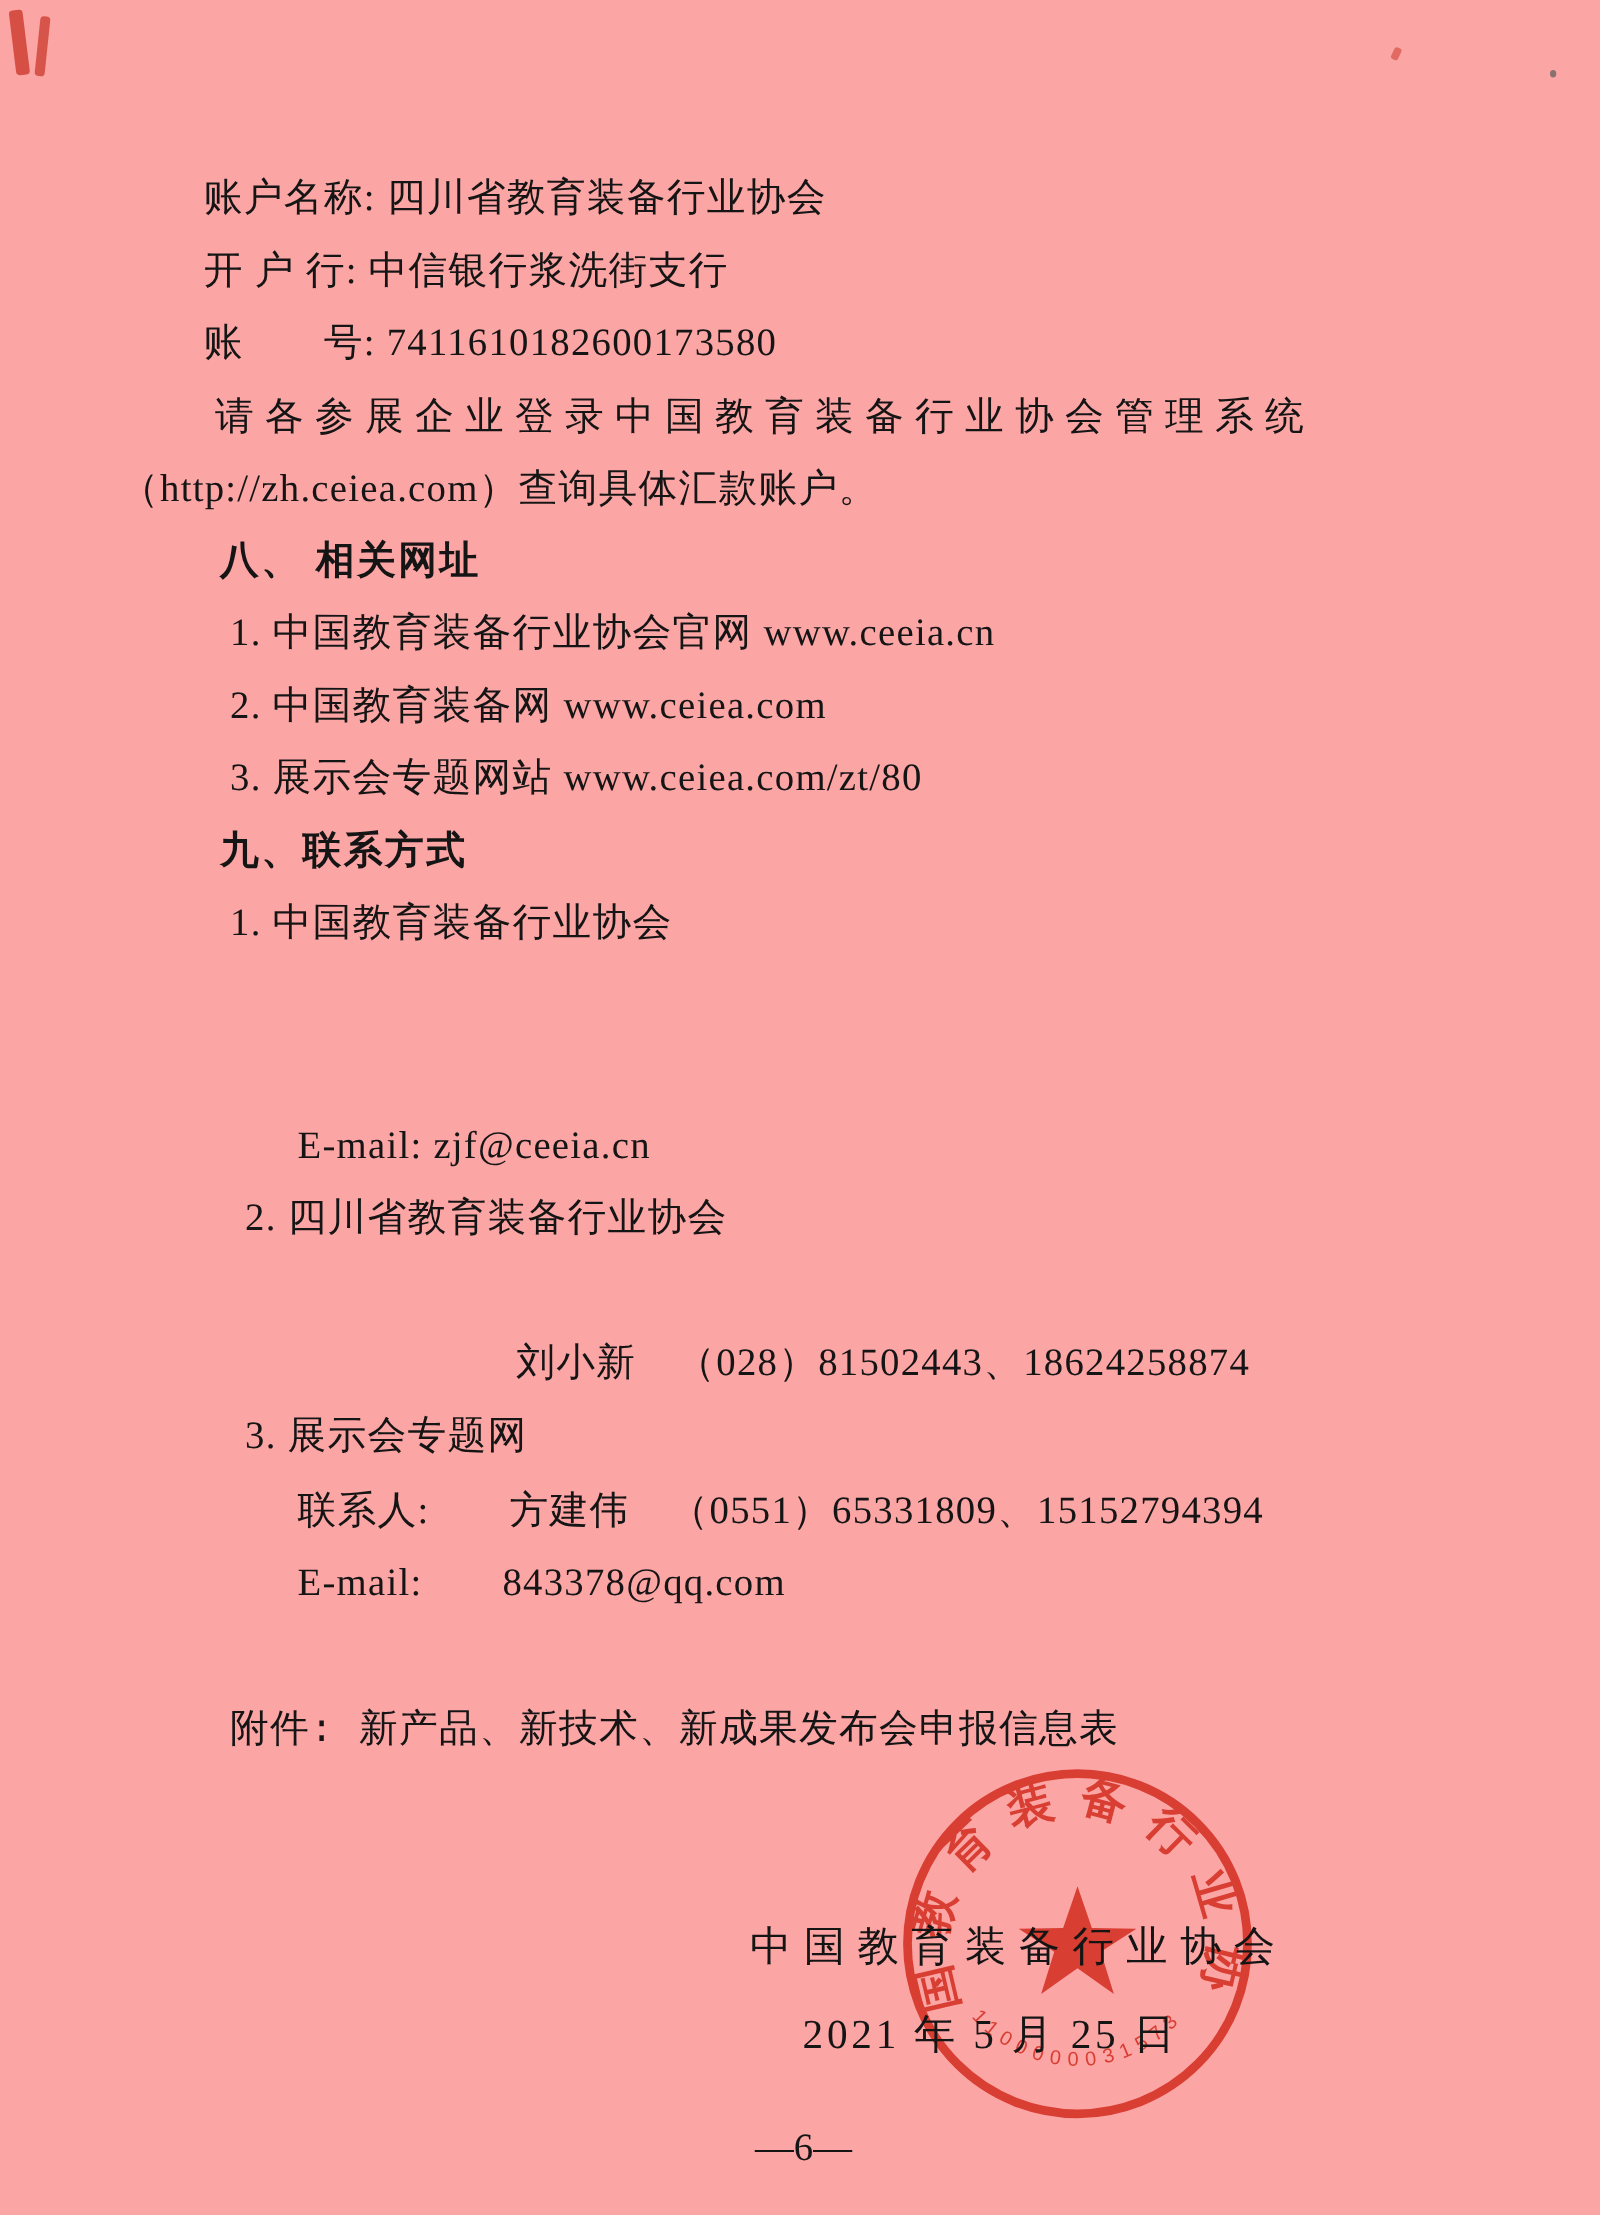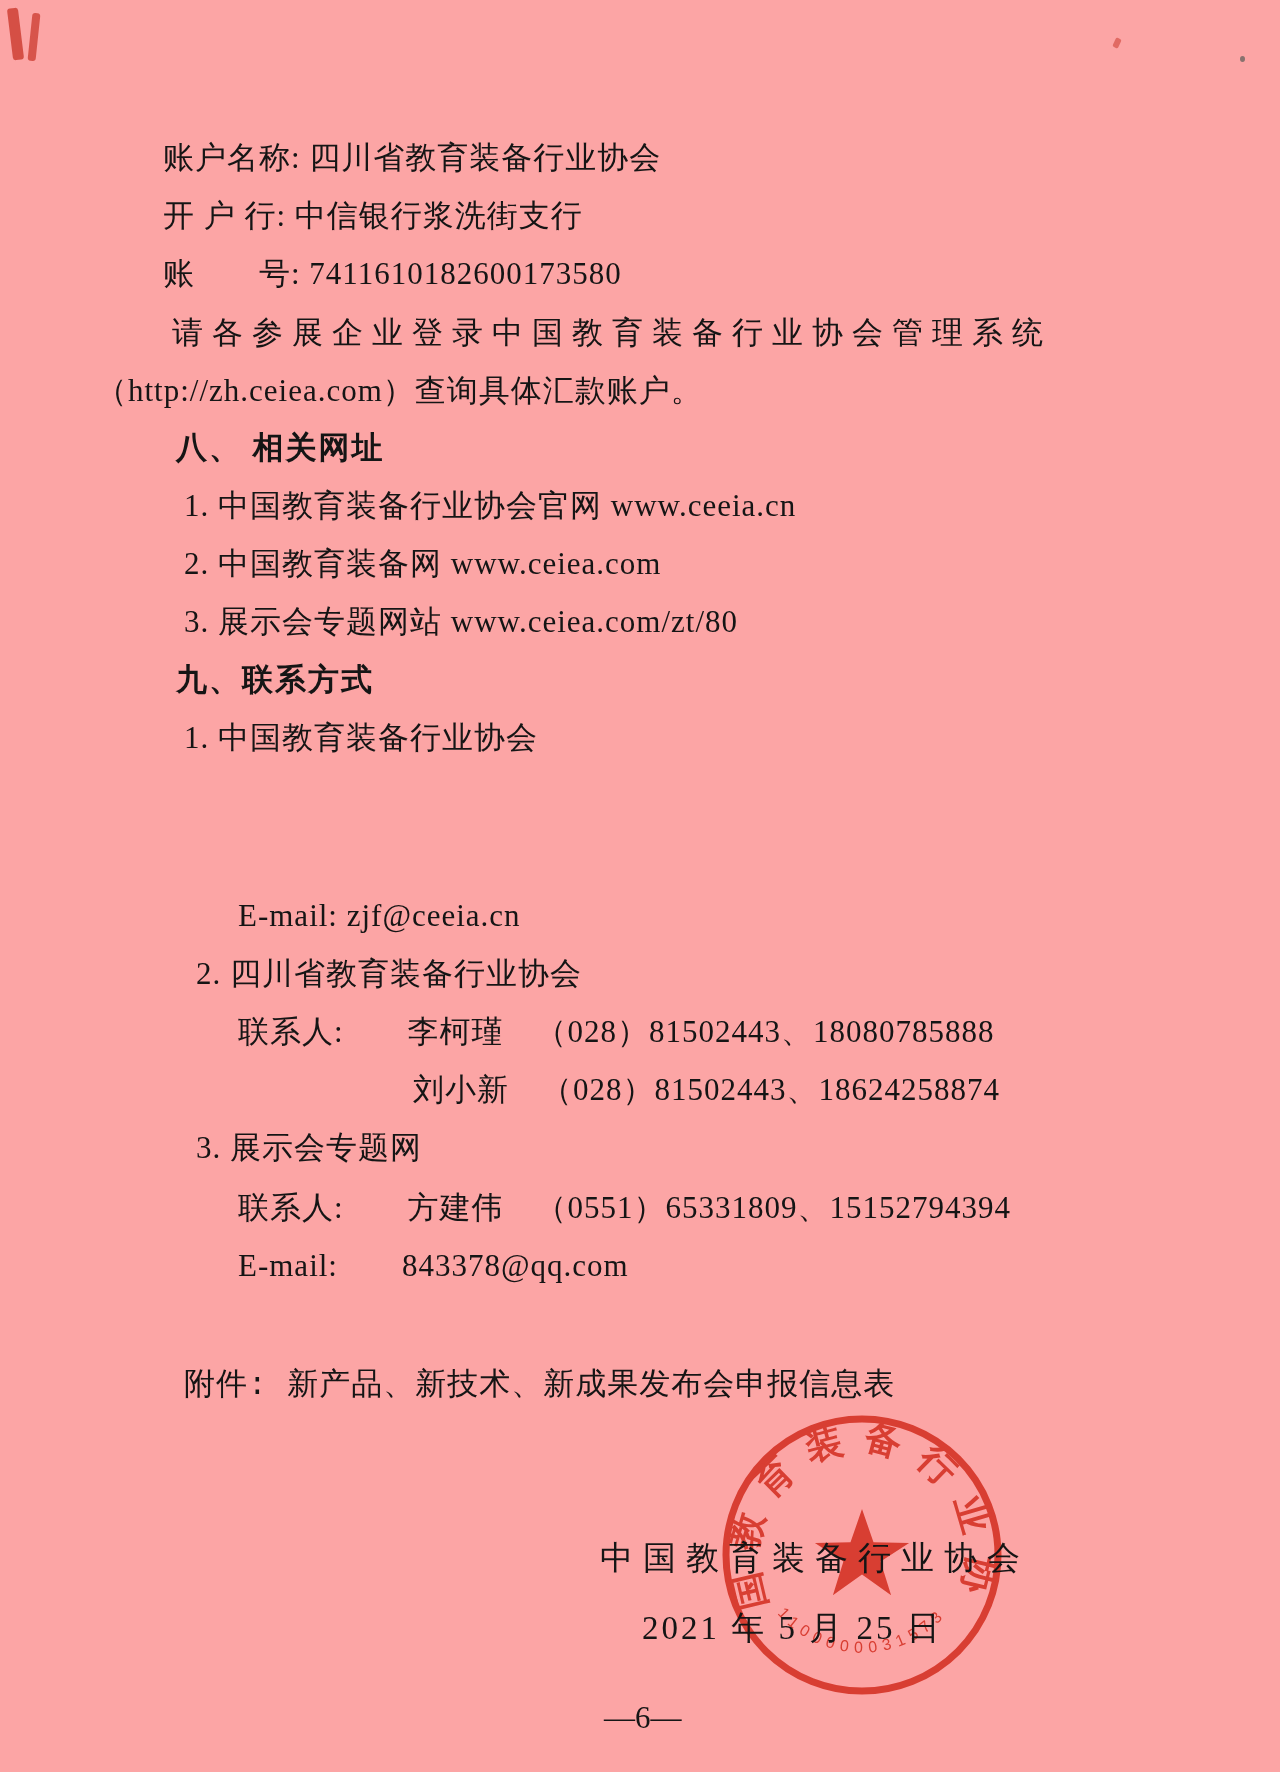--- a/index.html
+++ b/index.html
@@ -70,21 +70,20 @@
   <div class="ln" style="left:184px;top:488px;">1. 中国教育装备行业协会官网 www.ceeia.cn</div>
   <div class="ln" style="left:184px;top:546px;">2. 中国教育装备网 www.ceiea.com</div>
   <div class="ln" style="left:184px;top:604px;">3. 展示会专题网站 www.ceiea.com/zt/80</div>
 
   <div class="ln heading" style="left:176px;top:662px;">九、联系方式</div>
 
   <div class="ln" style="left:184px;top:720px;">1. 中国教育装备行业协会</div>
   <div class="ln" style="left:238px;top:898px;">E-mail: zjf@ceeia.cn</div>
 
   <div class="ln" style="left:196px;top:956px;">2. 四川省教育装备行业协会</div>
-  <div class="ln" style="left:238px;top:1014px;">联系人:　　李柯瑾　（028）81502443、18080785888</div>
   <div class="ln" style="left:413px;top:1072px;">刘小新　（028）81502443、18624258874</div>
 
   <div class="ln" style="left:196px;top:1130px;">3. 展示会专题网</div>
   <div class="ln" style="left:238px;top:1190px;">联系人:　　方建伟　（0551）65331809、15152794394</div>
   <div class="ln" style="left:238px;top:1248px;">E-mail:　　843378@qq.com</div>
 
   <div class="ln" style="left:184px;top:1368px;font-family:Liberation Mono, monospace;">附件: 新产品、新技术、新成果发布会申报信息表</div>
 
   <svg id="stamp" viewBox="0 0 300 300">
     <circle class="ring" cx="150" cy="150" r="136"></circle>

